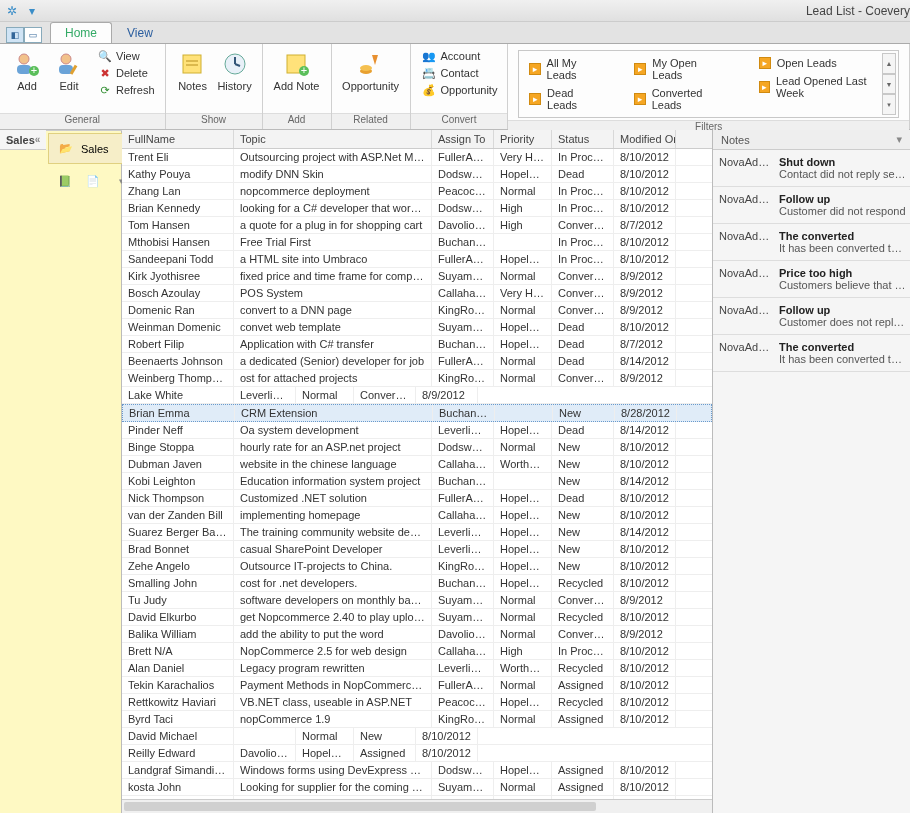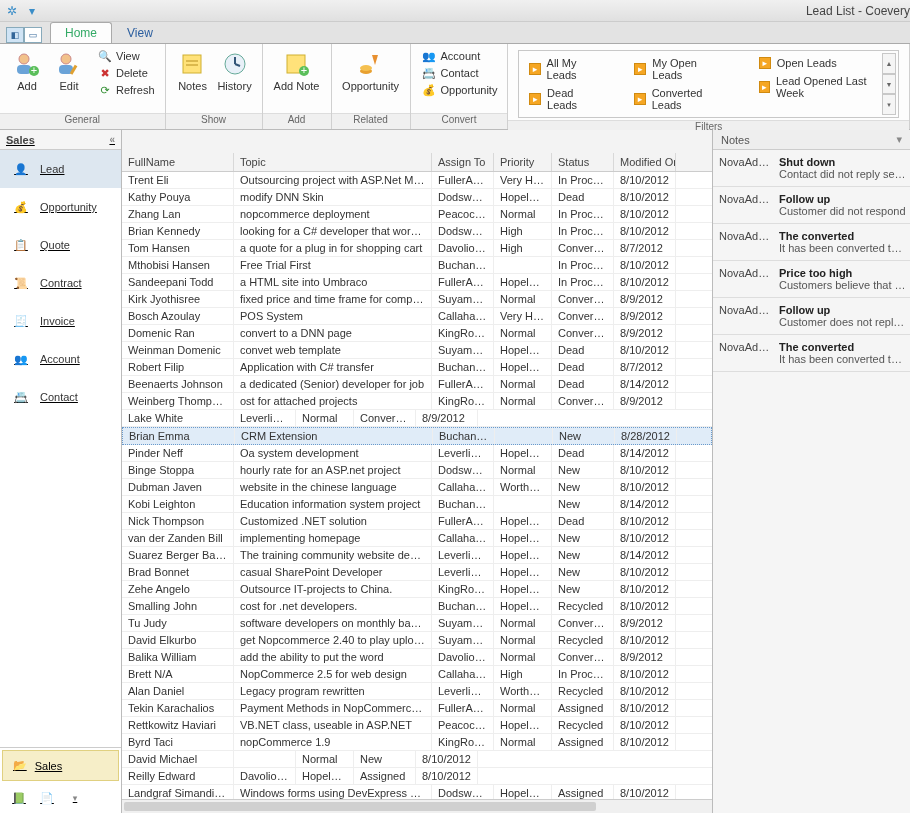--- a/index.html
+++ b/index.html
@@ -25,34 +25,34 @@
 .small-btn { display: flex; align-items: center; gap: 4px; padding: 1px 4px; cursor: pointer; }
 .small-btn .icon { width: 14px; height: 14px; display: flex; align-items: center; justify-content: center; }
 .filters-group { flex: 1; }
 .filters-box { flex: 1; border: 1px solid #c8c8c8; margin: 2px 4px; display: flex; padding: 6px 10px; gap: 30px; align-items: flex-start; position: relative; }
 .filter-col { display: flex; flex-direction: column; gap: 6px; }
 .filter-item { display: flex; align-items: center; gap: 6px; cursor: pointer; color: #333; }
 .filter-item .sq { width: 12px; height: 12px; background: #f5a623; border: 1px solid #d08a10; display: flex; align-items: center; justify-content: center; color: #fff; font-size: 9px; }
 .spinners { position: absolute; right: 2px; top: 2px; bottom: 2px; width: 14px; display: flex; flex-direction: column; }
 .spinners div { flex: 1; border: 1px solid #c8c8c8; background: #f5f5f5; display: flex; align-items: center; justify-content: center; font-size: 7px; color: #666; cursor: pointer; }
 .workarea { flex: 1; display: flex; overflow: hidden; }
-.sidebar { width: 122px; background: #ffffff; border-right: 1px solid #bbb; display: flex; flex-direction: column; text-decoration: underline; }
+.sidebar { width: 122px; background: #fef9c3; border-right: 1px solid #bbb; display: flex; flex-direction: row; }
 .side-head { height: 20px; display: flex; align-items: center; justify-content: space-between; padding: 0 6px; font-size: 11px; font-weight: bold; color: #444; border-bottom: 1px solid #ccc; background: #f5f5f5; }
 .side-head .chev { color: #888; font-size: 10px; }
 .side-items { flex: 1; overflow: auto; }
 .side-item { display: flex; align-items: center; gap: 8px; padding: 8px 10px; cursor: pointer; color: #333; }
 .side-item .icon { width: 22px; height: 22px; display: flex; align-items: center; justify-content: center; }
 .side-item:hover, .side-item.active { background: #dde7f0; }
 .side-bottom { border-top: 1px solid #ccc; }
 .side-sales { display: flex; align-items: center; gap: 8px; padding: 8px 10px; background: #f6eec8; border: 1px solid #e0d080; margin: 2px; }
 .side-mini { display: flex; gap: 6px; padding: 4px 8px; align-items: center; }
 .side-mini div { width: 22px; height: 22px; display: flex; align-items: center; justify-content: center; cursor: pointer; }
 .grid-wrap { flex: 1; display: flex; flex-direction: column; background: #fff; overflow: hidden; }
 .grid-head { display: flex; background: #f3f3f3; border-bottom: 1px solid #ccc; }
-.gh { border-right: 1px solid #d8d8d8; padding: 3px 6px; font-size: 11px; color: #444; overflow: hidden; white-space: nowrap; text-overflow: ellipsis; display: flex; align-items: center; gap: 2px; margin-top: 23px; }
+.gh { border-right: 1px solid #d8d8d8; padding: 3px 6px; font-size: 11px; color: #444; overflow: hidden; white-space: nowrap; text-overflow: ellipsis; display: flex; align-items: center; gap: 2px; }
 .col-name { width: 112px; }
 .col-topic { width: 198px; }
 .col-assign { width: 62px; }
 .col-priority { width: 58px; }
 .col-status { width: 62px; }
 .col-mod { width: 62px; }
 .grid-body { flex: 1; overflow-y: scroll; overflow-x: hidden; }
 .gr { display: flex; border-bottom: 1px solid #eee; cursor: default; }
 .gr.selected { background: #e0ecf8; border: 1px dotted #6a9acb; }
 .gc { border-right: 1px solid #eee; padding: 1px 6px; font-size: 11px; color: #333; overflow: hidden; white-space: nowrap; text-overflow: ellipsis; height: 16px; line-height: 14px; }

